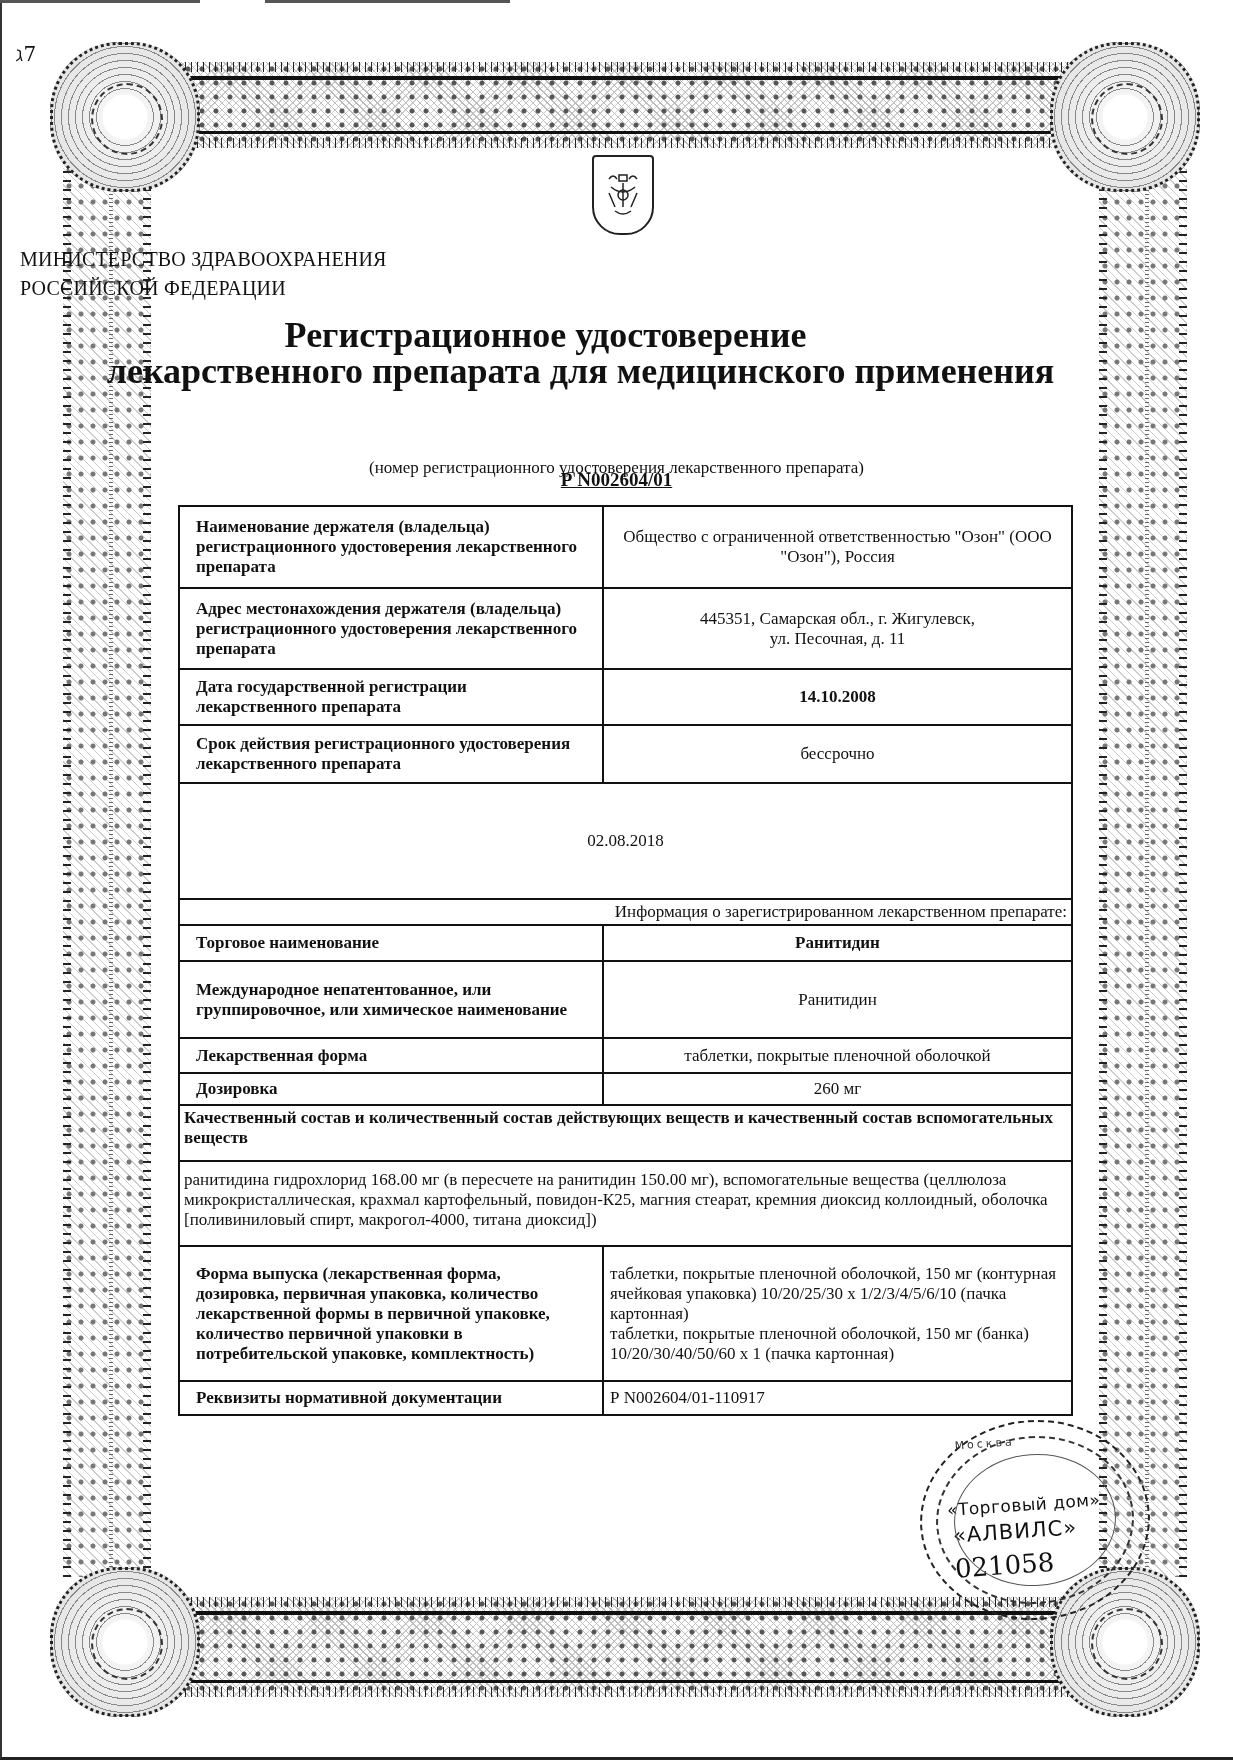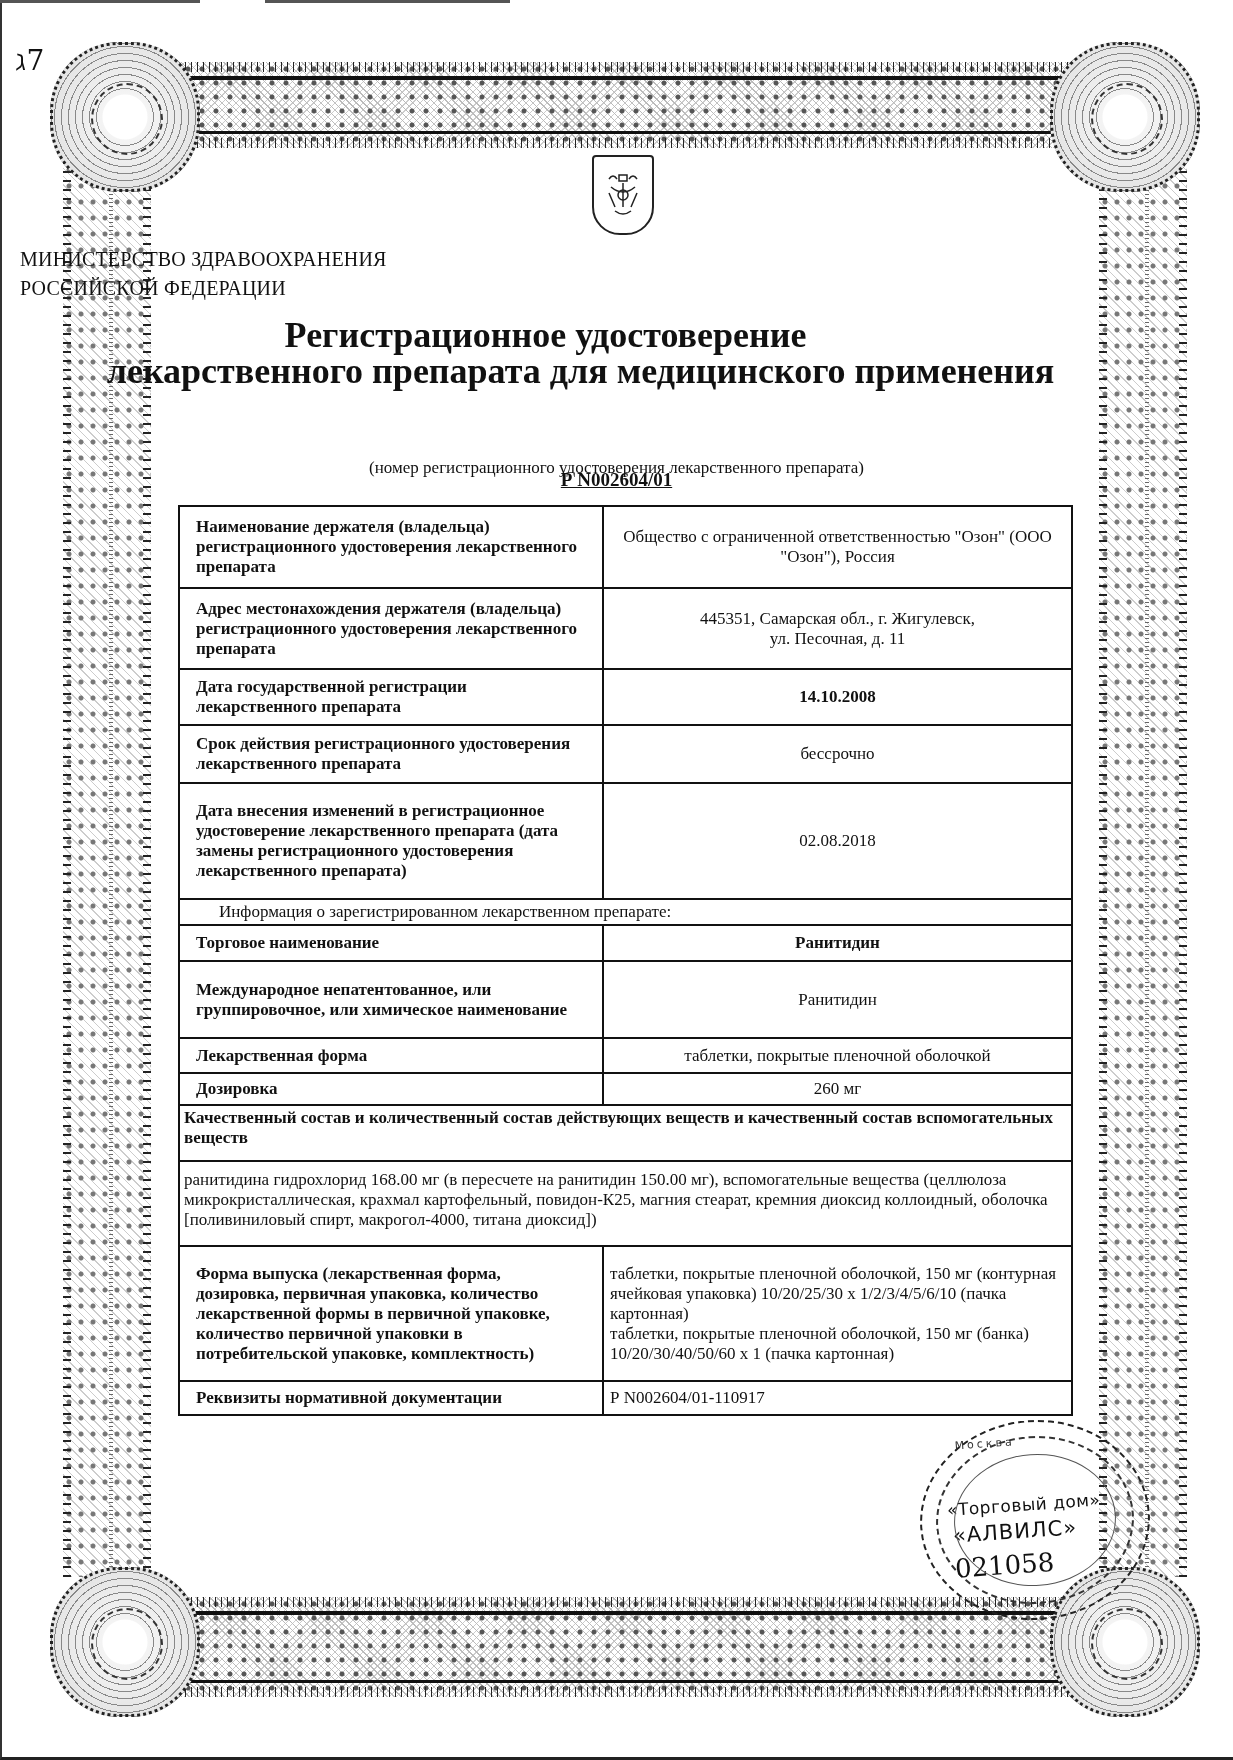--- a/index.html
+++ b/index.html
@@ -3,21 +3,21 @@
 <meta charset="utf-8">
 <style>
   html, body { margin: 0; padding: 0; background: #ffffff; }
   body { width: 1233px; height: 1760px; position: relative; overflow: hidden;
          font-family: "Liberation Serif", "DejaVu Serif", serif; color: #111; }
 
   .page-edge { position: absolute; left: 0; top: 0; width: 1231px; height: 1757px;
                border-left: 2px solid #333; border-bottom: 3px solid #222; }
   .top-strip { position: absolute; top: 0; height: 3px; background: #555; }
 
-  .corner-mark { position: absolute; left: 16px; top: 40px; font-size: 28px; font-family: "DejaVu Serif", serif; }
+  .corner-mark { position: absolute; left: 16px; top: 40px; font-size: 20px; font-family: "DejaVu Serif", serif; }
 
   
   .frame { position: absolute; left: 55px; top: 42px; width: 1140px; height: 1675px; }
   .band { position: absolute; box-sizing: border-box; }
   .band-top    { left: 70px; right: 70px; top: 20px; height: 86px; }
   .band-bottom { left: 70px; right: 70px; bottom: 20px; height: 100px; }
   .band-left   { left: 8px; top: 120px; bottom: 140px; width: 88px; }
   .band-right  { right: 8px; top: 120px; bottom: 140px; width: 88px; }
 
   .band-h {
@@ -77,21 +77,21 @@
            border: 2px solid #111; box-sizing: border-box; }
   .row { display: flex; border-bottom: 2px solid #111; box-sizing: border-box; }
   .row:last-child { border-bottom: none; }
   .cell-l { width: 424px; border-right: 2px solid #111; box-sizing: border-box;
             padding: 2px 16px; font-weight: bold; font-size: 17px; line-height: 20px;
             display: flex; align-items: center; }
   .cell-r { flex: 1; padding: 2px 6px; font-size: 17px; line-height: 20px; text-align: center;
             display: flex; align-items: center; justify-content: center; }
   .cell-r.left { justify-content: flex-start; text-align: left; }
   .cell-full { flex: 1; padding: 2px 4px; font-size: 17px; line-height: 20px; }
-  .cell-full.center { text-align: left; padding-left: 39px; }
+  .cell-full.center { text-align: right; padding-left: 39px; }
   .cell-full.bold { font-weight: bold; }
   .bold-val { font-weight: bold; }
   .multiline { white-space: pre-line; }
 
   
   .stamp { position: absolute; left: 920px; top: 1420px; width: 230px; height: 200px;
            border-radius: 50%; border: 2px dashed #222; box-sizing: border-box; transform: rotate(-4deg);
            font-family: "DejaVu Sans", sans-serif; }
   .stamp::before { content: ""; position: absolute; inset: 14px; border-radius: 50%; border: 2px dashed #333; }
   .stamp::after { content: ""; position: absolute; inset: 32px; border-radius: 50%; border: 1px solid #555; }
@@ -155,21 +155,20 @@
   </div>
   <div class="row" style="height:56px">
     <div class="cell-l">Дата государственной регистрации лекарственного препарата</div>
     <div class="cell-r bold-val">14.10.2008</div>
   </div>
   <div class="row" style="height:58px">
     <div class="cell-l">Срок действия регистрационного удостоверения лекарственного препарата</div>
     <div class="cell-r">бессрочно</div>
   </div>
   <div class="row" style="height:116px">
-    <div class="cell-l">Дата внесения изменений в регистрационное удостоверение лекарственного препарата (дата замены регистрационного удостоверения лекарственного препарата)</div>
     <div class="cell-r">02.08.2018</div>
   </div>
   <div class="row" style="height:26px">
     <div class="cell-full center">Информация о зарегистрированном лекарственном препарате:</div>
   </div>
   <div class="row" style="height:36px">
     <div class="cell-l">Торговое наименование</div>
     <div class="cell-r bold-val">Ранитидин</div>
   </div>
   <div class="row" style="height:77px">

